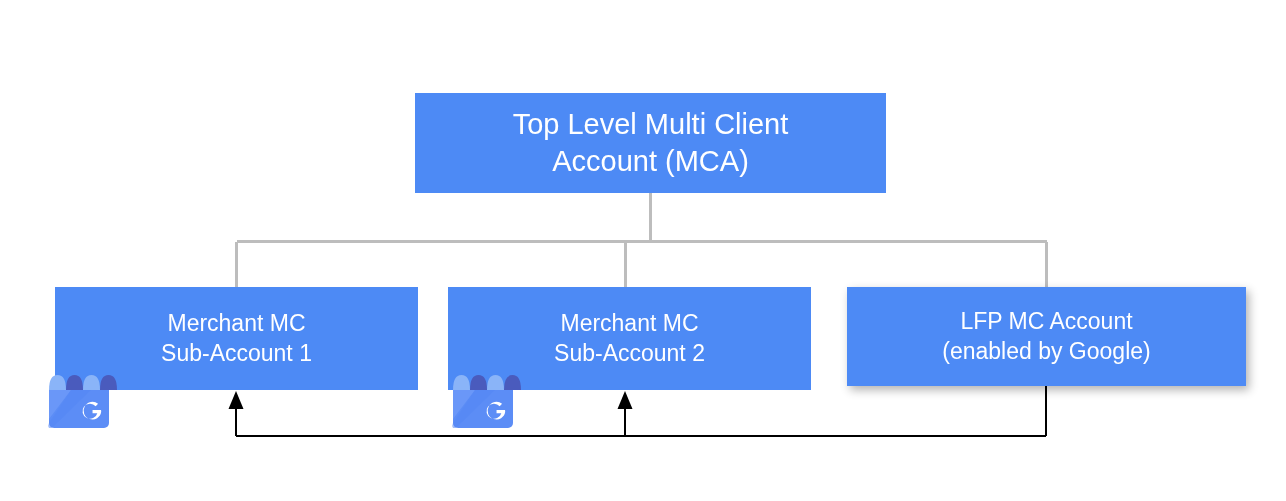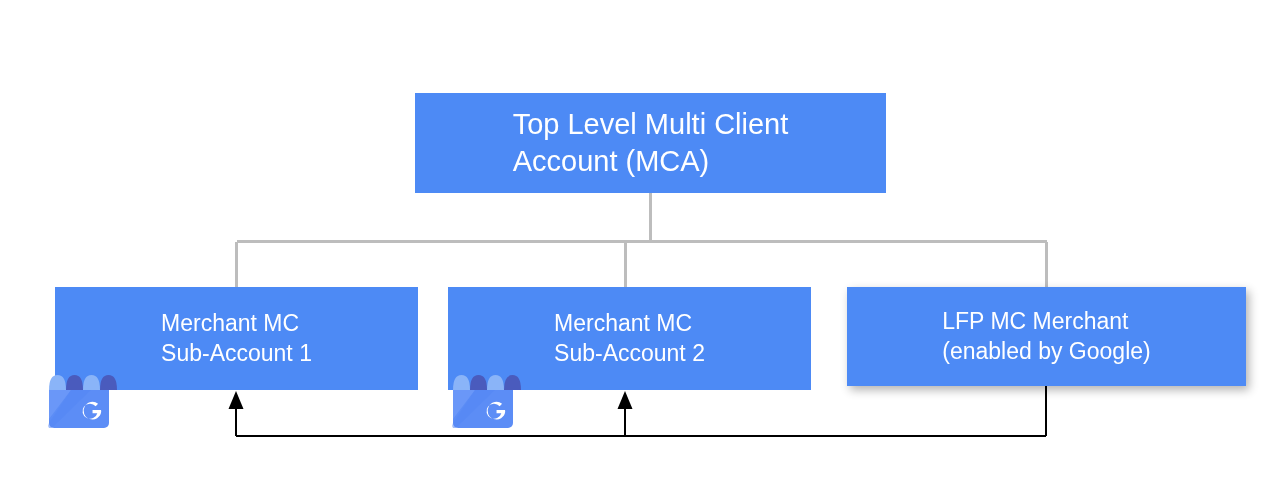--- a/index.html
+++ b/index.html
@@ -31,20 +31,21 @@
 
   
   .node {
     position: absolute;
     box-sizing: border-box;
     background: #4d8af5;
     color: #ffffff;
     display: flex;
     align-items: center;
     justify-content: center;
+    text-align: center;
     line-height: 1.28;
     z-index: 3;
   }
   .node .node-label {
     display: block;
     white-space: pre-line;
     padding: 0 10px;
   }
 
   #node-mca {
@@ -126,21 +127,21 @@
     <span class="node-label">Merchant MC
 Sub-Account 1</span>
   </div>
 
   <div class="node" id="node-sub2">
     <span class="node-label">Merchant MC
 Sub-Account 2</span>
   </div>
 
   <div class="node" id="node-lfp">
-    <span class="node-label">LFP MC Merchant
+    <span class="node-label">LFP MC Account
 (enabled by Google)</span>
   </div>
 
   <svg class="storefront-icon" id="icon-sub1" viewBox="0 0 76 62" aria-hidden="true">
 
     <path d="M8 22 h60 v33 a5 5 0 0 1 -5 5 h-50 a5 5 0 0 1 -5 -5 z" fill="#5c8df6"></path>
 
     <path d="M8 22 h22 L8 51 z" fill="#6f9bf8" opacity="0.75"></path>
     <path d="M30 22 h20 L11 60 h-3 a5 5 0 0 1 0 -5 z" fill="#5386f4" opacity="0.55"></path>
 

